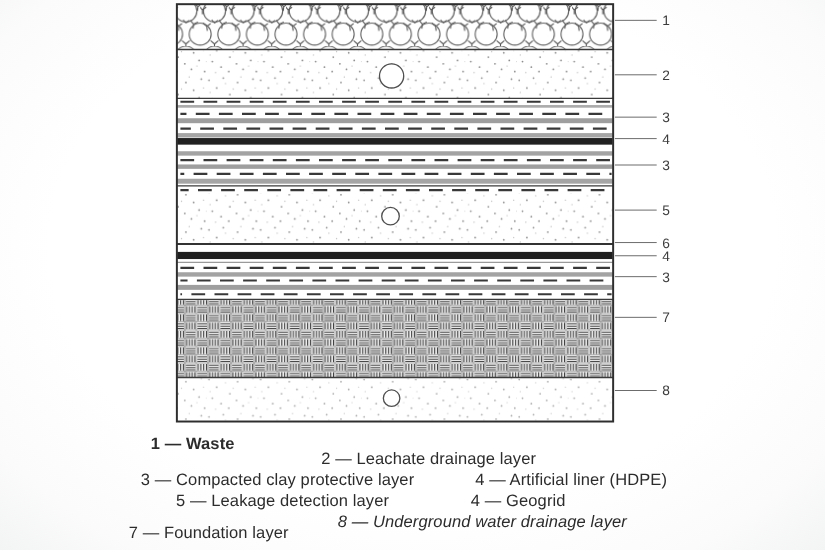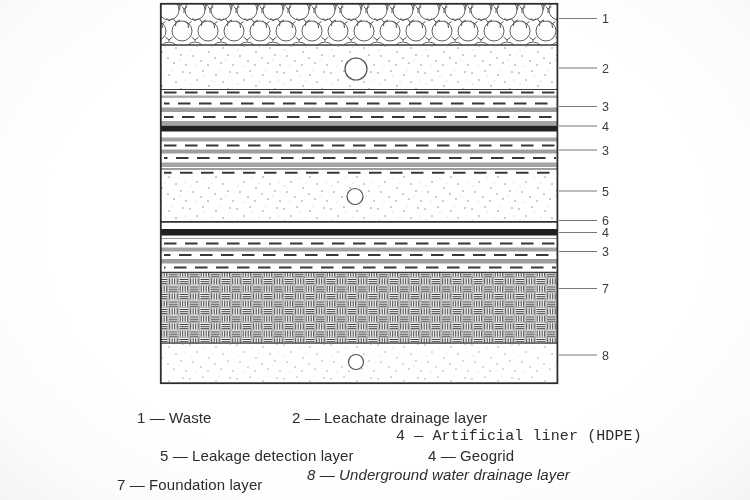--- a/index.html
+++ b/index.html
@@ -11,24 +11,24 @@
   .diagram-svg{position:absolute;left:0;top:0;}
   .leader-num{
     font-family:"Liberation Sans", sans-serif;
     font-size:12.5px;fill:#3c3c3c;
   }
   .legend{position:absolute;left:0;top:0;width:750px;height:500px;}
   .legend span{
     position:absolute;white-space:nowrap;
     font-size:15px;color:#2c2c2c;letter-spacing:0.1px;
   }
-  .li1{left:137px;top:409px;}
+  .li1{left:137px;top:395px;font-weight:bold;}
   .li2{left:292px;top:409px;}
   .li3{left:128px;top:428px;}
-  .li4{left:396px;top:428px;font-family:Liberation Mono, monospace;}
+  .li4{left:432px;top:428px;}
   .li5{left:132px;top:447px;margin-left:28px;}
   .li6{left:428px;top:447px;}
   .li7{left:117px;top:476px;}
   .li8{left:307px;top:466px;font-style:italic;}
 </style>
 </head>
 <body>
 
 <div class="stage">
 
@@ -180,20 +180,21 @@
       <text class="leader-num" x="602" y="237">4</text>
       <text class="leader-num" x="602" y="256">3</text>
       <text class="leader-num" x="602" y="293">7</text>
       <text class="leader-num" x="602" y="359.5">8</text>
     </g>
   </svg>
 
   <div class="legend">
     <span class="li1">1 — Waste</span>
     <span class="li2">2 — Leachate drainage layer</span>
+    <span class="li3">3 — Compacted clay protective layer</span>
     <span class="li4">4 — Artificial liner (HDPE)</span>
     <span class="li5">5 — Leakage detection layer</span>
     <span class="li6">4 — Geogrid</span>
     <span class="li7">7 — Foundation layer</span>
     <span class="li8">8 — Underground water drainage layer</span>
   </div>
 
 </div>
 
 </body></html>

